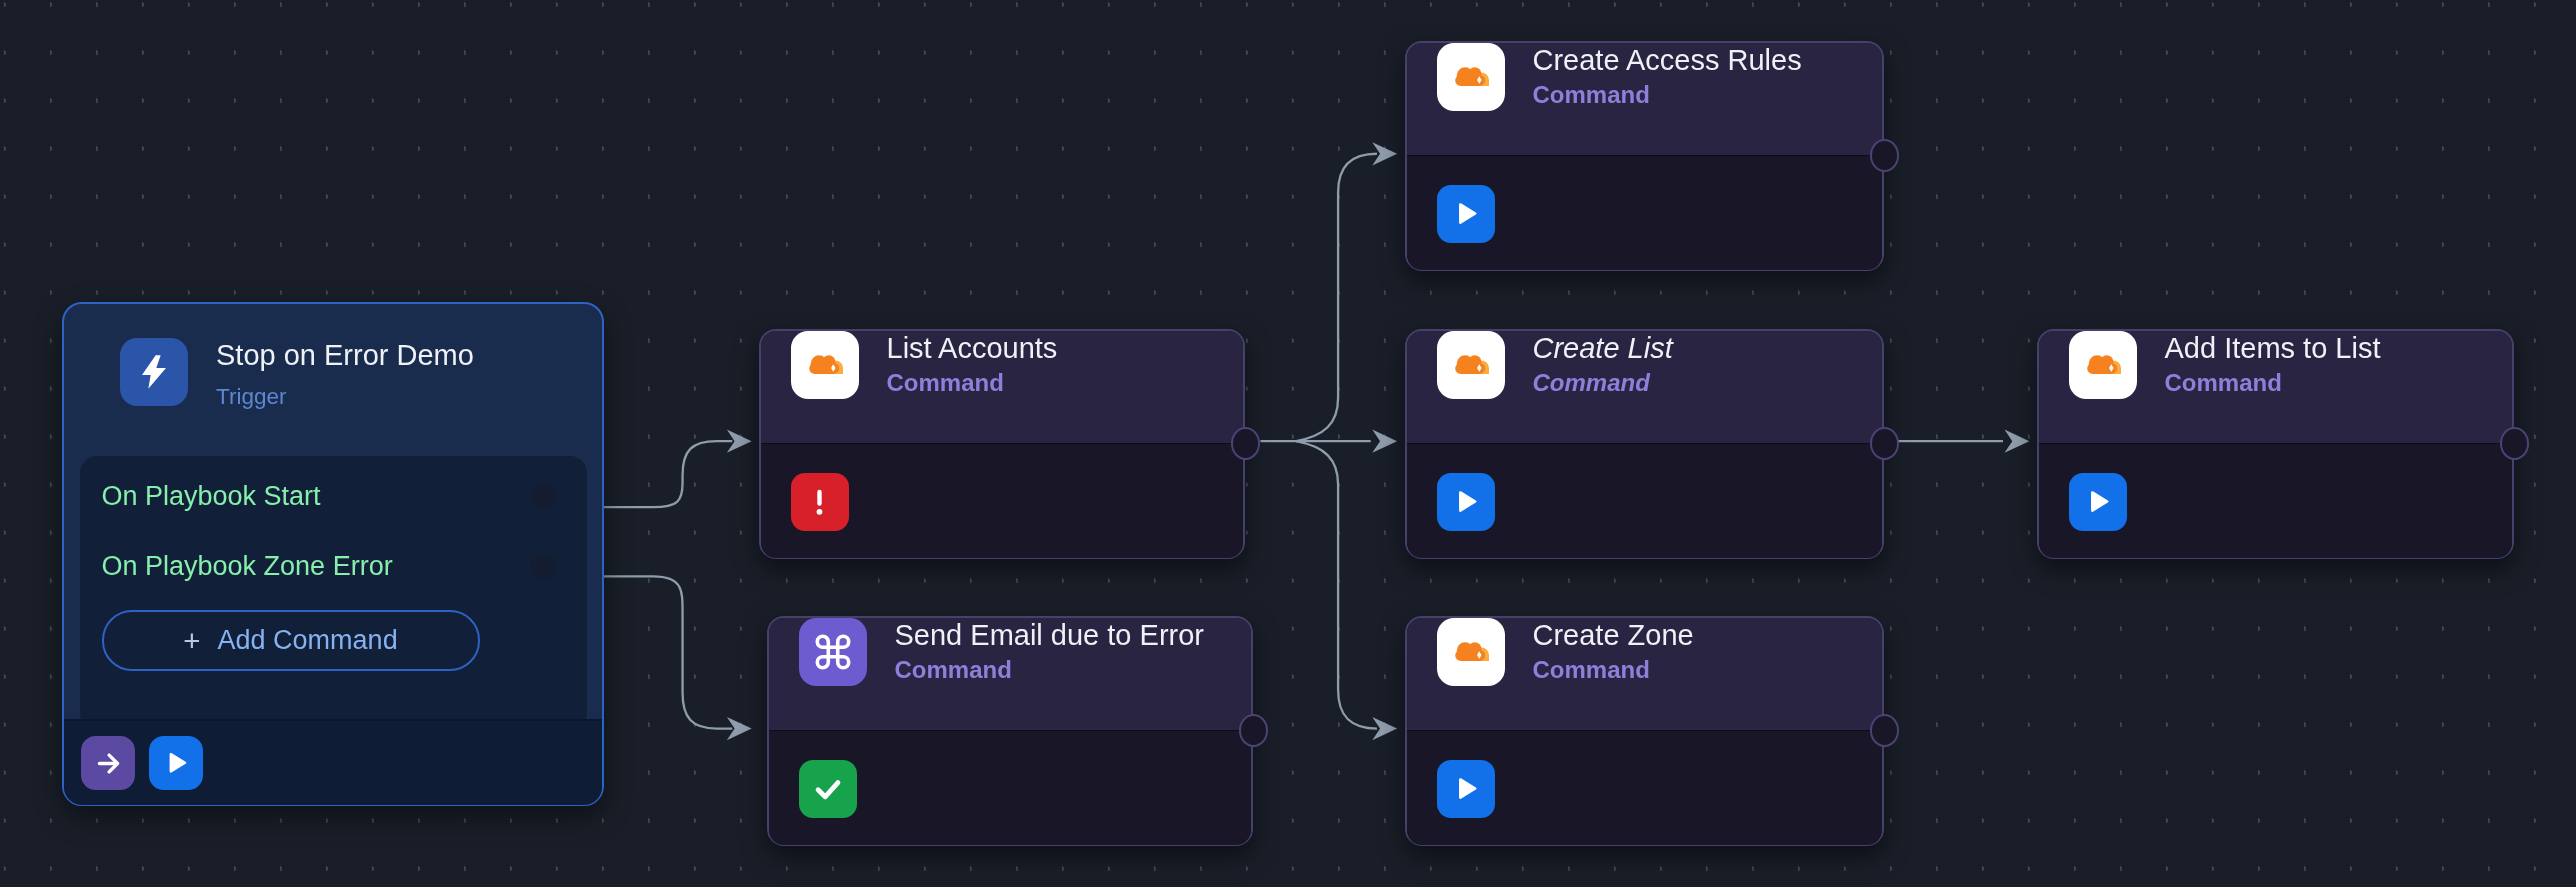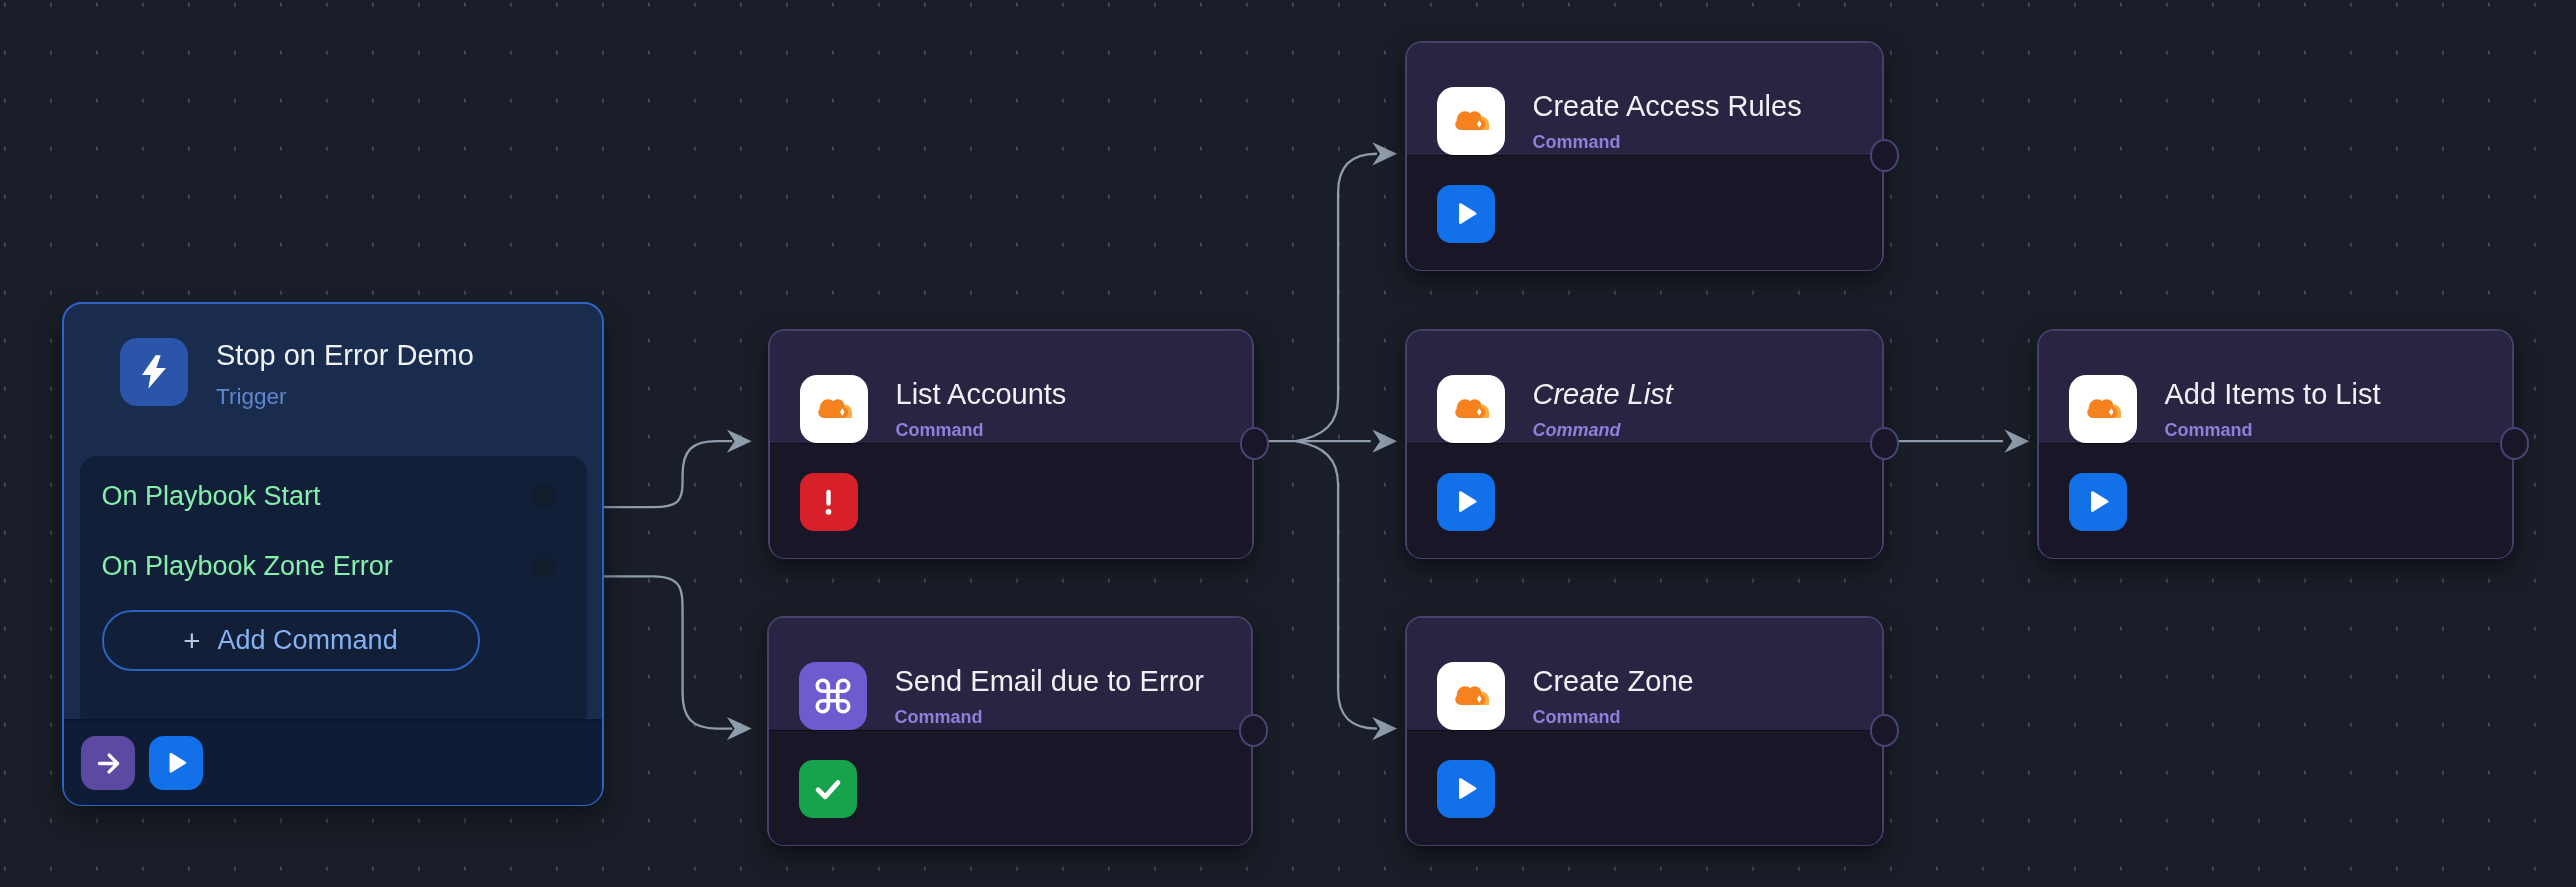--- a/index.html
+++ b/index.html
@@ -68,30 +68,30 @@
     border:2.3px solid var(--command_border,#46406b);
     border-radius:17px;
     background:var(--command_body_bg,#181627);
     box-shadow:0 9.3px 25px rgba(0,0,0,.5);
   }
   .cnode-header{
     position:absolute;left:0;top:0;width:100%;height:113px;
     background:var(--command_header_bg,#282442);
     border-radius:14.8px 14.8px 0 0;
     border-bottom:1.6px solid #0c0b16;
-    display:flex;align-items:flex-end;gap:28px;padding-left:29.5px;
+    display:flex;align-items:flex-start;gap:28px;padding-left:29.5px;
   }
   .app-icon{
     width:68px;height:68px;border-radius:17px;background:#ffffff;flex:0 0 auto;
     display:flex;align-items:center;justify-content:center;
   }
   .app-icon.purple-bg{background:var(--command_icon_bg,#6d5cd0);}
   .cnode-text{display:flex;flex-direction:column;gap:5.4px;}
   .cnode-title{font-size:29px;color:var(--title_text,#eef1f5);line-height:34px;white-space:nowrap;}
-  .cnode-sub{font-size:18px;font-weight:bold;color:var(--command_label,#8d80da);line-height:26.4px;}
+  .cnode-sub{font-size:24px;font-weight:bold;color:var(--command_label,#8d80da);line-height:26.4px;}
   .cnode-body{
     position:absolute;left:0;top:114px;width:100%;height:113px;border-radius:0 0 14.8px 14.8px;
     background:var(--command_body_bg,#181627);
     display:flex;align-items:center;padding-left:29.5px;
   }
   .status-btn{width:58px;height:58px;border-radius:14px;border:none;display:flex;align-items:center;justify-content:center;cursor:pointer;}
   .status-btn.error{background:var(--error,#d7202a);}
   .status-btn.success{background:var(--success,#17a34c);}
   .status-btn.play{background:var(--play_btn,#1270e8);}
   .out-connector{
@@ -152,21 +152,21 @@
           </svg>
       </button>
       <button class="sq-btn blue">
         <svg width="29.5" height="29.5" viewBox="0 0 24 24">
             <polygon fill="#ffffff" stroke="#ffffff" stroke-width="2" stroke-linejoin="round" points="8,5 19.5,12 8,19"></polygon>
           </svg>
       </button>
     </div>
   </div>
 
-  <div class="cnode" style="left:759px;top:329px;width:486px;margin-left:9px;">
+  <div class="cnode" style="left:759px;top:329px;width:486px;">
     <div class="cnode-header">
       <div class="app-icon">
         <svg width="48" height="48" viewBox="0 0 64 64">
           <path fill="#fbad41" d="M46 26 a10 10 0 0 1 10 10 v8 h-14 v-18 z"></path>
           <g fill="#f6821f">
               <circle cx="24" cy="30" r="11"></circle>
               <circle cx="37" cy="28" r="9"></circle>
               <rect x="11" y="29" width="40" height="15" rx="7.5"></rect>
             </g>
           <path fill="#ffffff" d="M43 31 l3 5 -3 5 -3 -5 z"></path>

